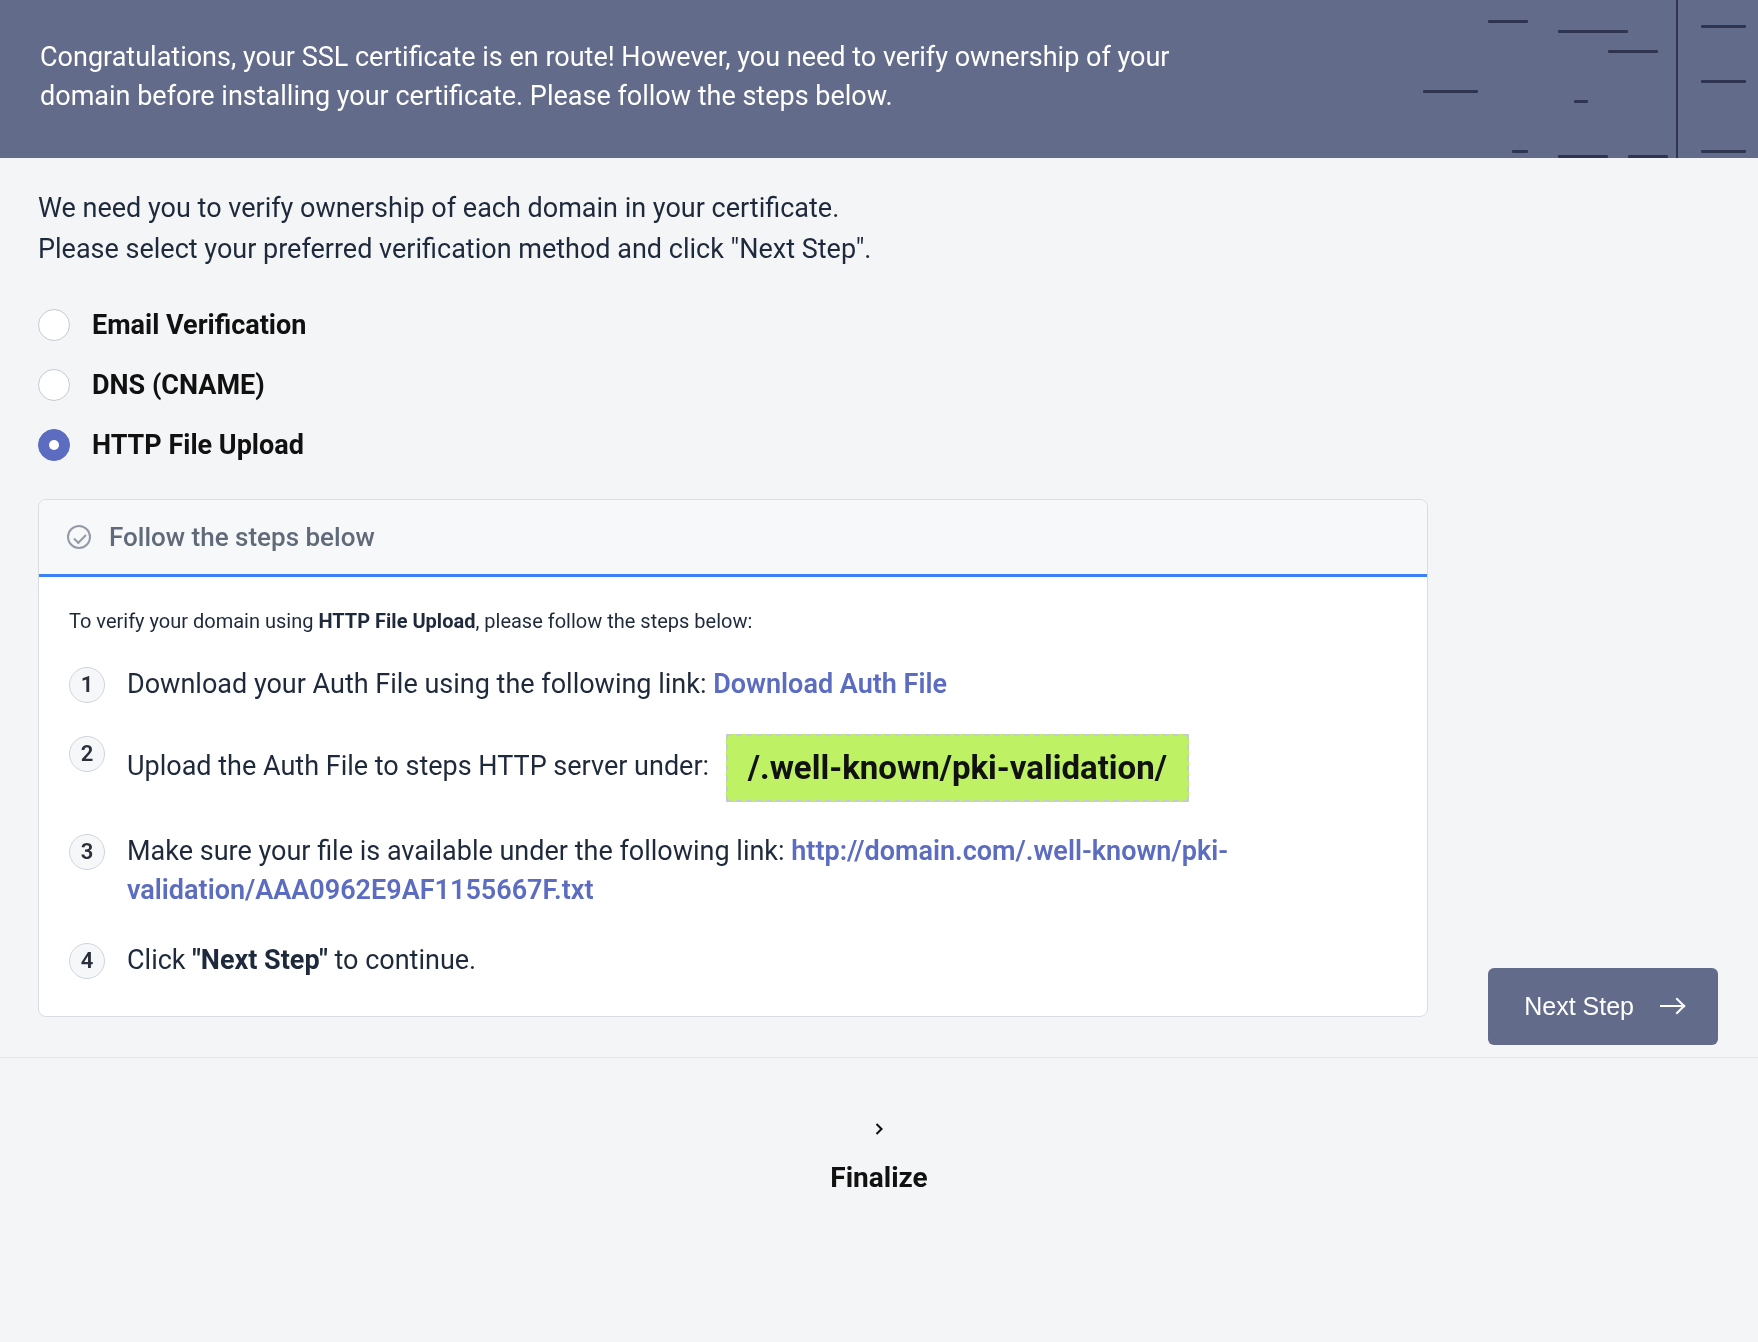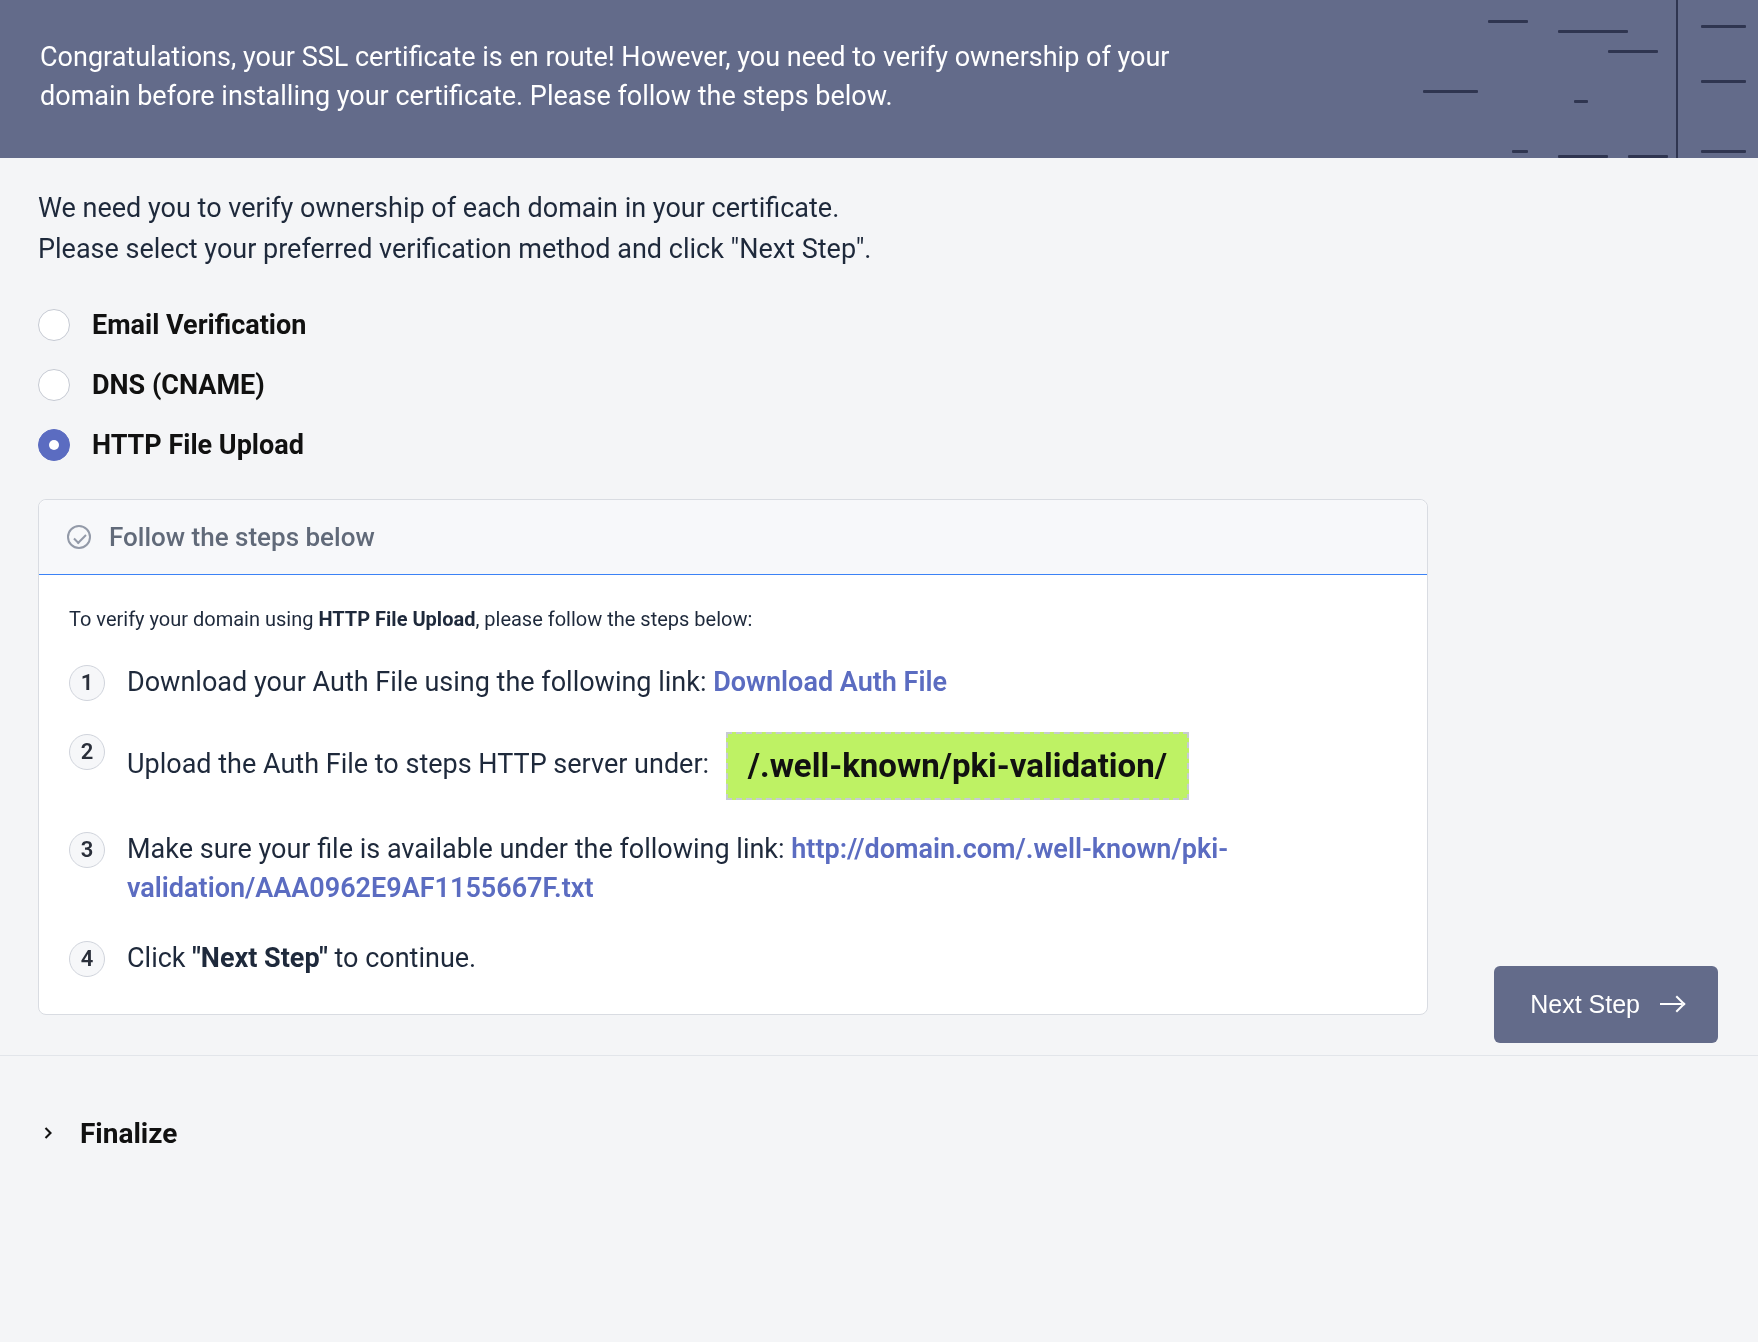--- a/index.html
+++ b/index.html
@@ -86,21 +86,21 @@
       border: 1px solid #d9dce2;
       border-radius: 8px;
       background: #fff;
       max-width: 1390px;
     }
     .steps-card-header {
       display: flex;
       align-items: center;
       gap: 18px;
       padding: 22px 28px;
-      border-bottom: 1px solid #3b82f6;
+      border-bottom: 3px solid #3b82f6;
       background: #f7f8fa;
       border-radius: 8px 8px 0 0;
     }
     .steps-card-title { font-size: 26px; color: #616a79; font-weight: 500; }
     .check-icon {
       width: 24px; height: 24px; border: 2px solid #939aa8; border-radius: 50%;
       position: relative; flex-shrink: 0;
     }
     .check-icon::after {
       content: "";
@@ -146,38 +146,38 @@
     .next-step-btn {
       background: #636b8a;
       color: #fff;
       border: none;
       border-radius: 6px;
       padding: 24px 36px;
       font-size: 25px;
       font-weight: 500;
       display: flex;
       align-items: center;
-      gap: 20px;
+      gap: 26px;
       cursor: pointer;
     }
     .arrow-right { width: 22px; height: 2px; background: #fff; position: relative; }
     .arrow-right::after {
       content: "";
       position: absolute;
       right: -1px; top: -5px;
       width: 10px; height: 10px;
       border-top: 2px solid #fff;
       border-right: 2px solid #fff;
       transform: rotate(45deg);
     }
 
     .finalize-section {
       padding: 34px 38px;
     }
-    .finalize-header { display: flex; align-items: center; gap: 22px; cursor: pointer; }
+    .finalize-header { display: flex; align-items: center; gap: 22px; cursor: pointer; flex-direction: column; }
   </style>
 </head>
 <body>
 
 <div class="header">
   <div class="header-desc">Congratulations, your SSL certificate is en route! However, you need to verify ownership of your domain before installing your certificate. Please follow the steps below.</div>
   <div class="header-decor">
     <div class="vbar" style="right:80px;top:0;height:230px;"></div>
     <div class="dash" style="right:230px;top:20px;width:40px;"></div>
     <div class="dash" style="right:130px;top:30px;width:70px;"></div>

